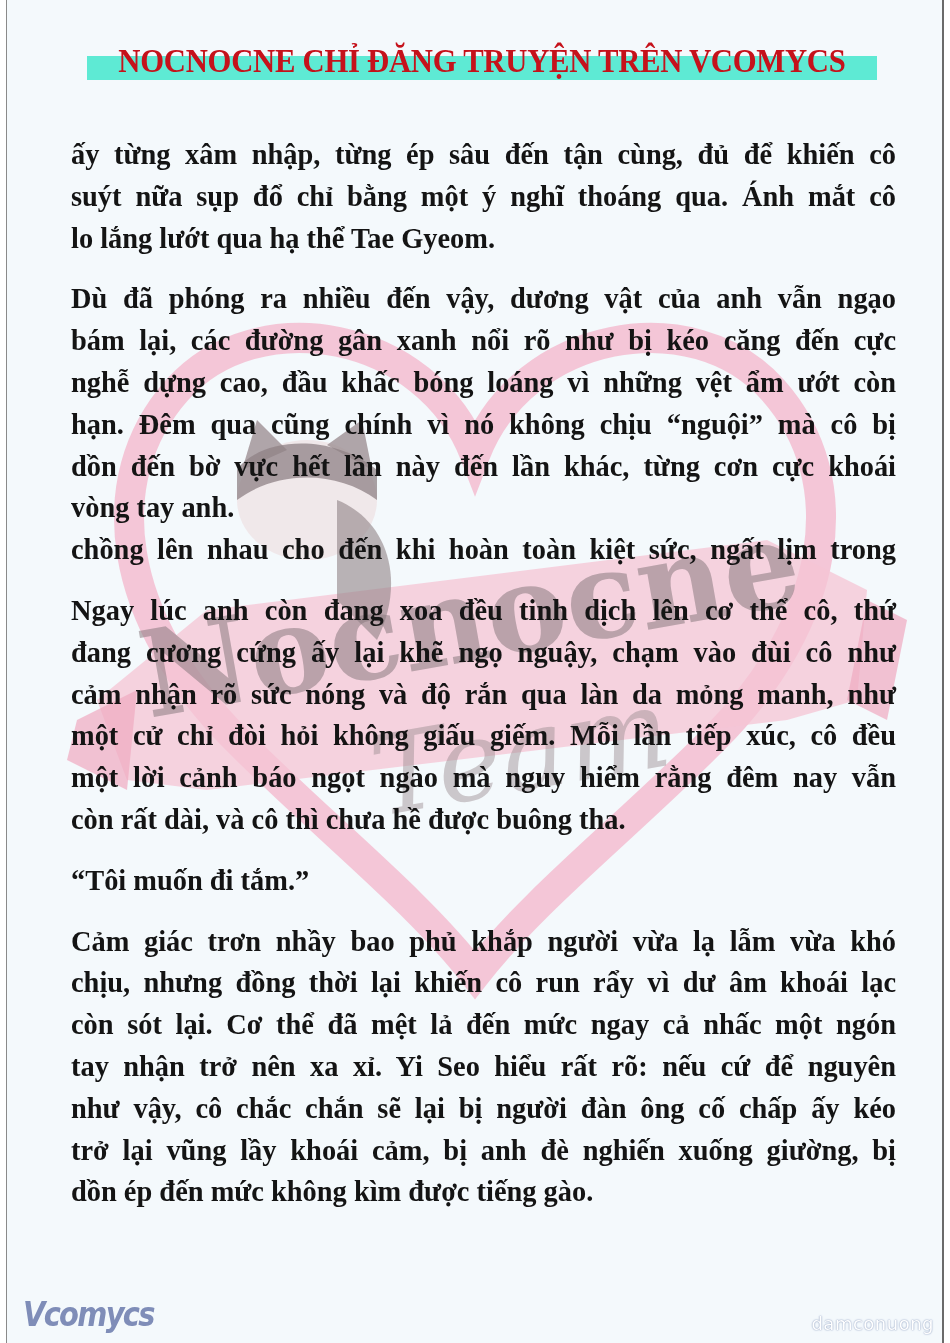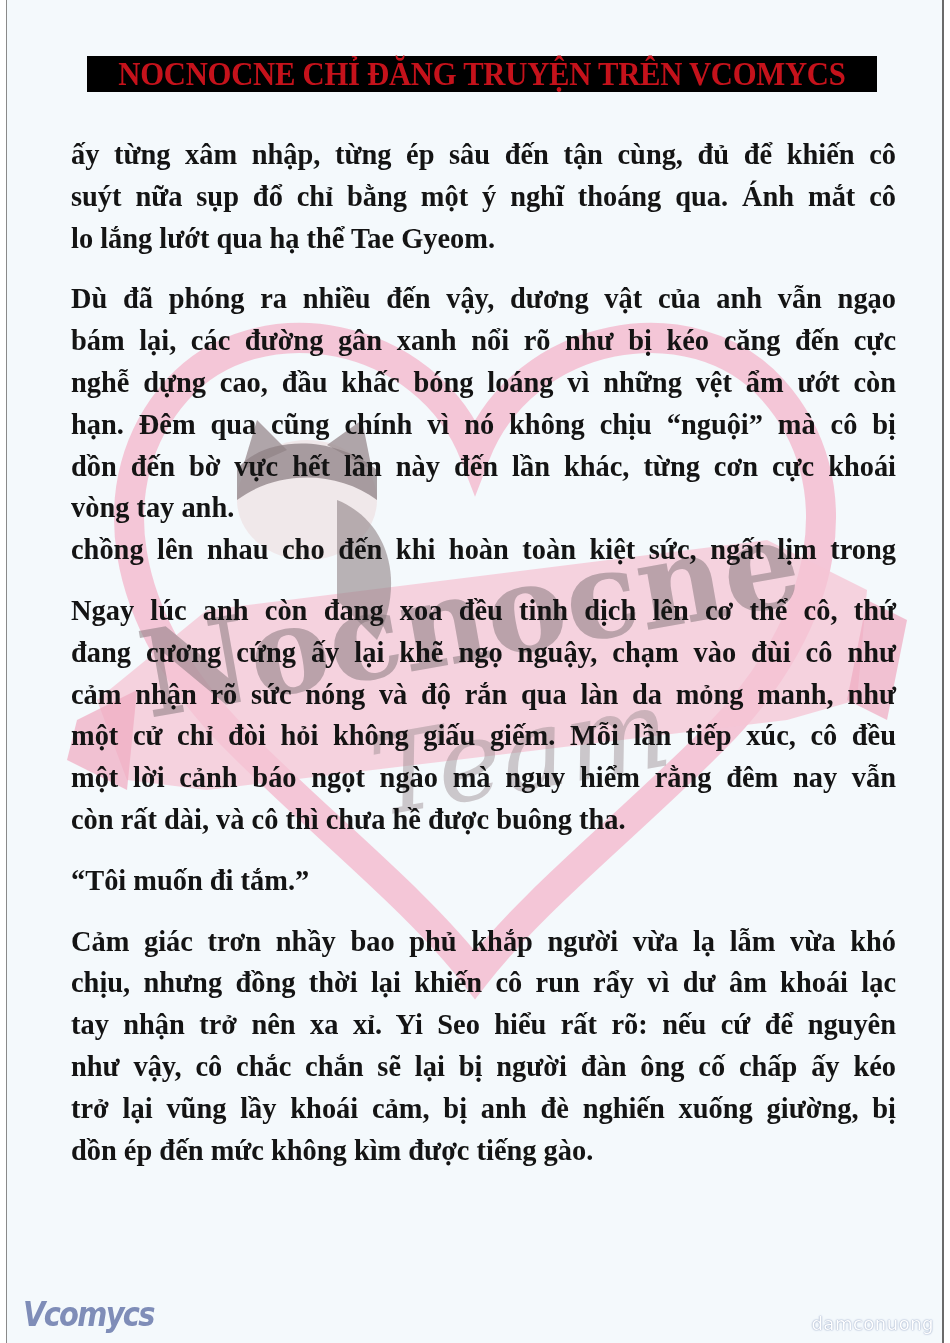--- a/index.html
+++ b/index.html
@@ -17,23 +17,23 @@
     border-right: 2px solid #6a6a6a;
     box-sizing: border-box;
     overflow: hidden;
   }
   .watermark {
     position: absolute; left: 0; top: 0; width: 938px; height: 1343px;
     pointer-events: none;
   }
   .banner {
     position: absolute;
-    left: 80px; top: 56px; width: 790px; height: 36px;
-    background: #000000;
-    display: flex; align-items: flex-start; justify-content: center;
+    left: 80px; top: 56px; width: 790px; height: 24px;
+    background: #5eead4;
+    display: flex; align-items: flex-end; justify-content: center;
   }
   .banner span {
     color: #c5121b;
     font-family: "Liberation Serif", serif;
     font-weight: bold;
     font-size: 33px;
     letter-spacing: -0.3px;
     transform: scaleX(0.93);
     white-space: nowrap;
   }
@@ -116,20 +116,21 @@
       <span class="ln">một cử chỉ đòi hỏi không giấu giếm. Mỗi lần tiếp xúc, cô đều</span>
       <span class="ln">một lời cảnh báo ngọt ngào mà nguy hiểm rằng đêm nay vẫn</span>
       <span class="ln last">còn rất dài, và cô thì chưa hề được buông tha.</span>
     </p>
     <p>
       <span class="ln last">“Tôi muốn đi tắm.”</span>
     </p>
     <p>
       <span class="ln">Cảm giác trơn nhầy bao phủ khắp người vừa lạ lẫm vừa khó</span>
       <span class="ln">chịu, nhưng đồng thời lại khiến cô run rẩy vì dư âm khoái lạc</span>
+      <span class="ln">còn sót lại. Cơ thể đã mệt lả đến mức ngay cả nhấc một ngón</span>
       <span class="ln">tay nhận trở nên xa xỉ. Yi Seo hiểu rất rõ: nếu cứ để nguyên</span>
       <span class="ln">như vậy, cô chắc chắn sẽ lại bị người đàn ông cố chấp ấy kéo</span>
       <span class="ln">trở lại vũng lầy khoái cảm, bị anh đè nghiến xuống giường, bị</span>
       <span class="ln last">dồn ép đến mức không kìm được tiếng gào.</span>
     </p>
   </div>
 
   <div class="footer-logo">Vcomycs</div>
   <div class="footer-credit">damconuong</div>
 </div>

